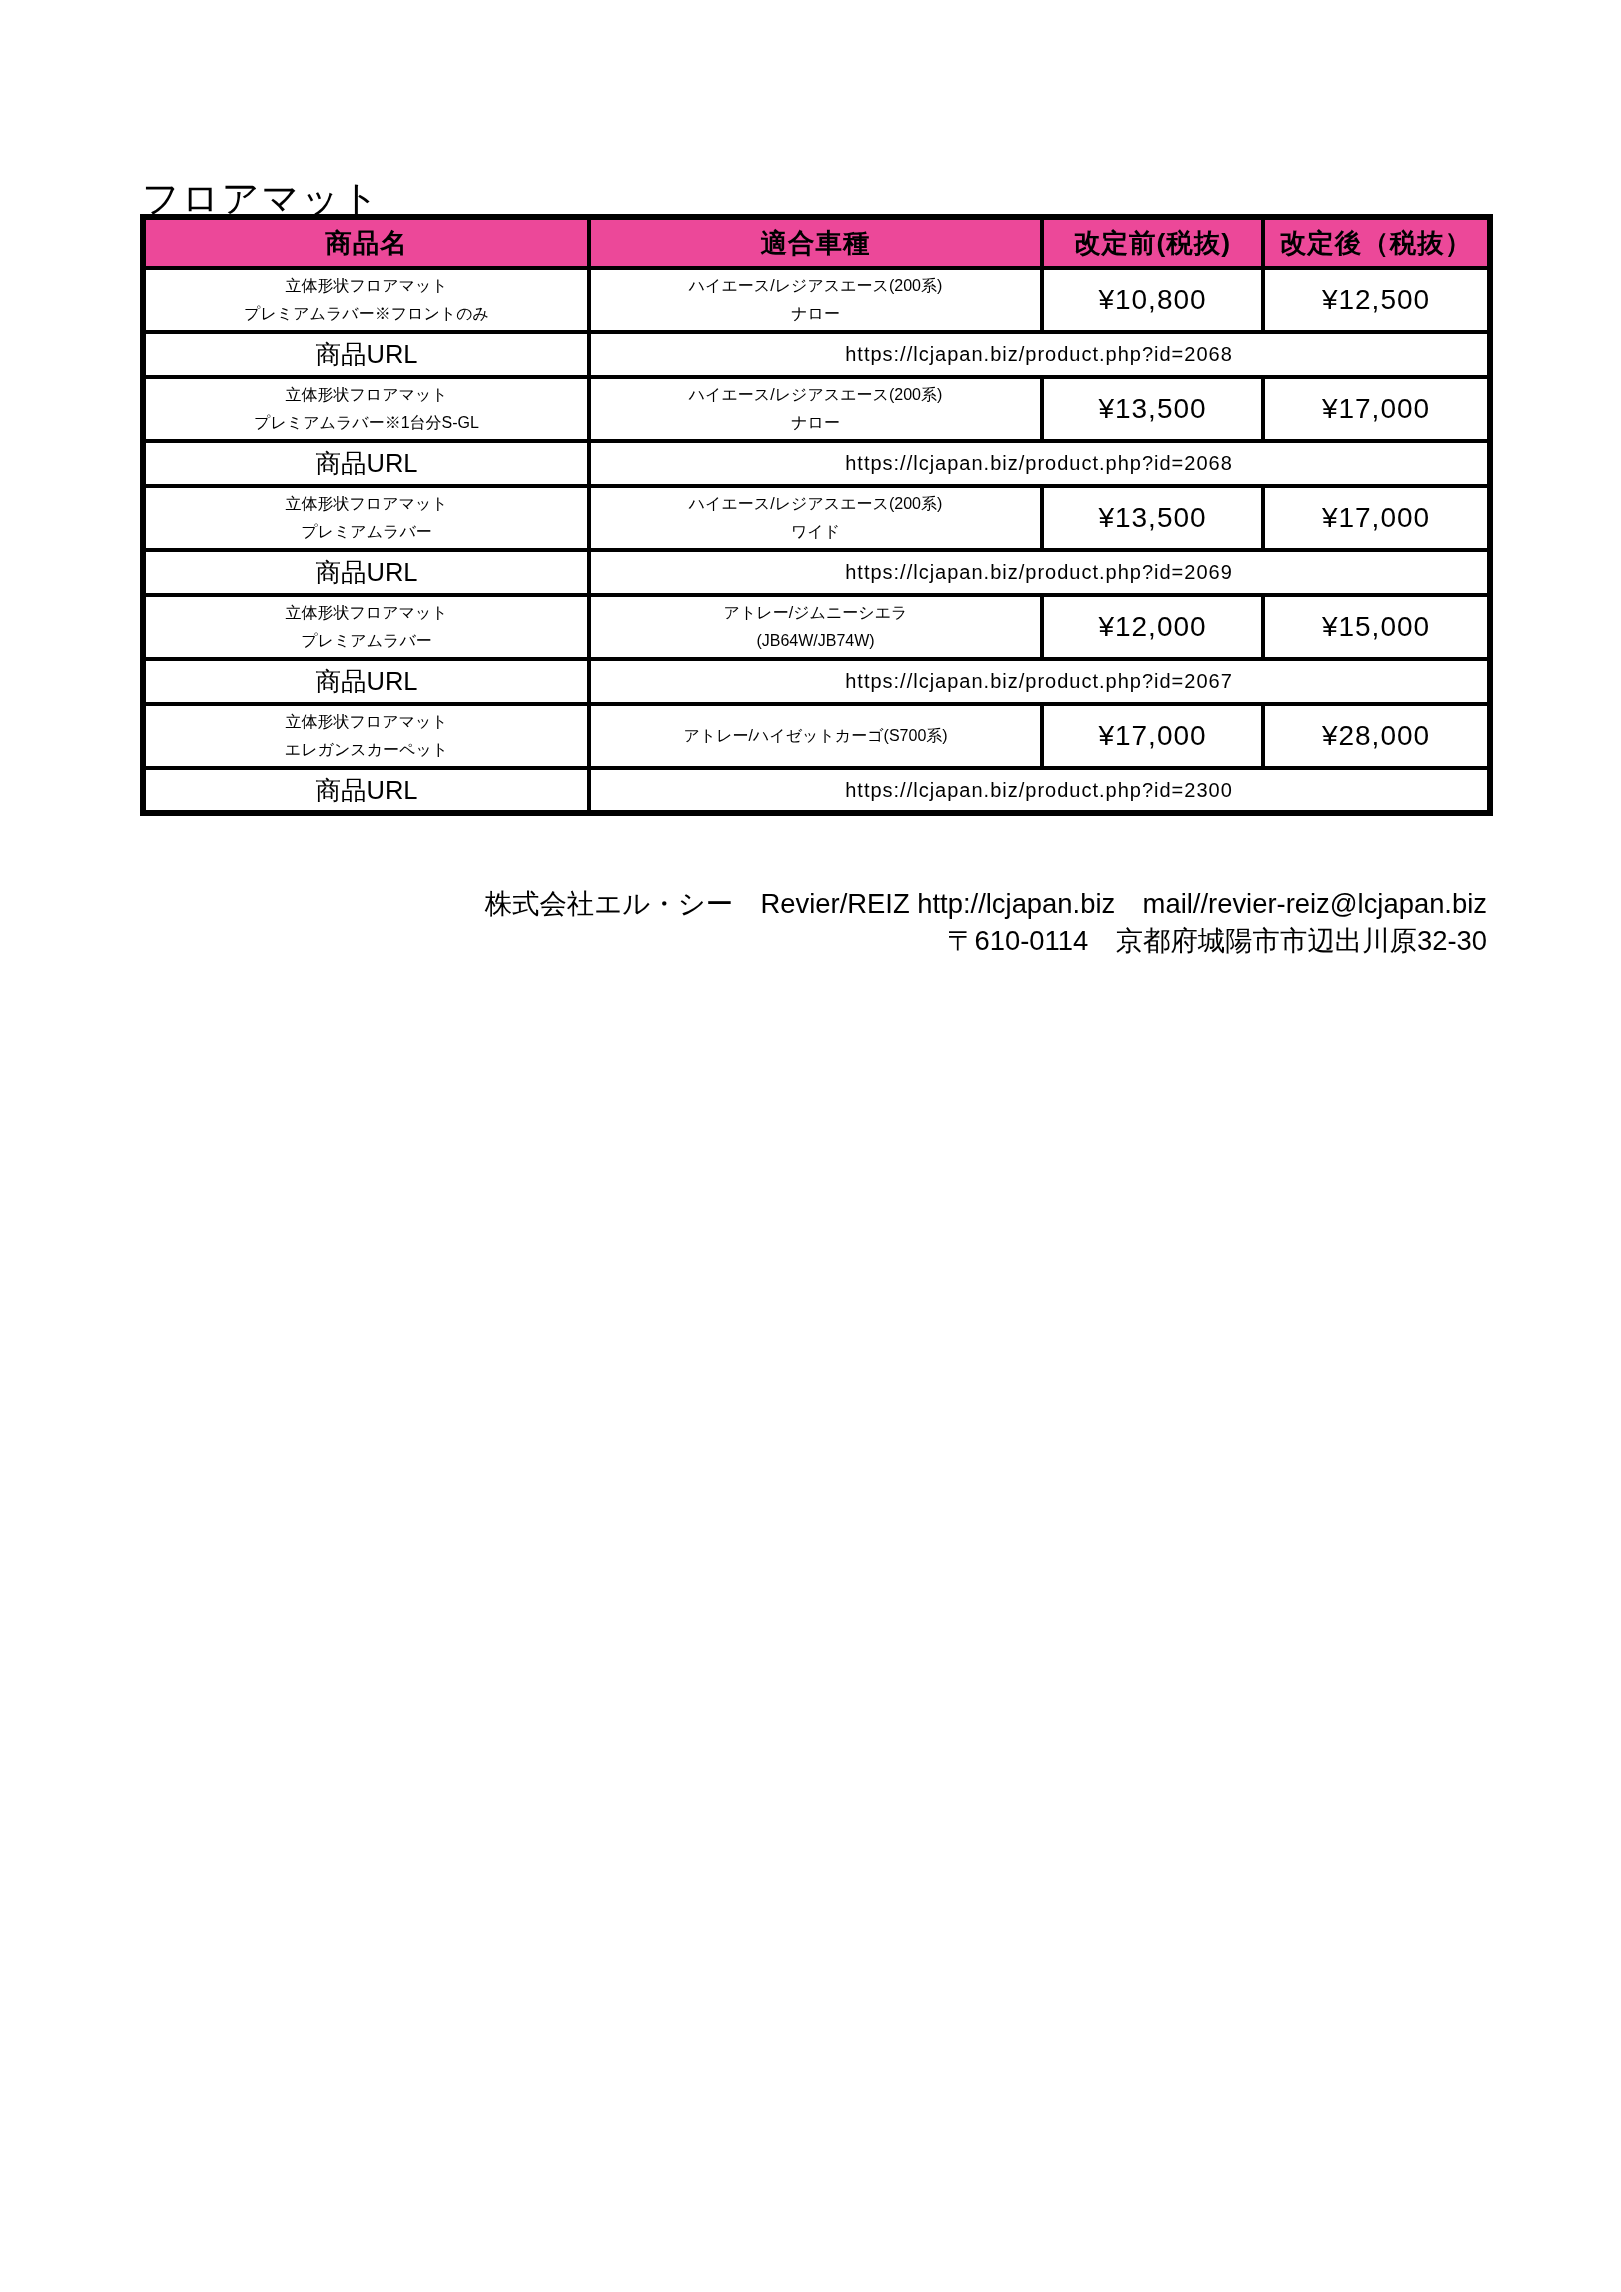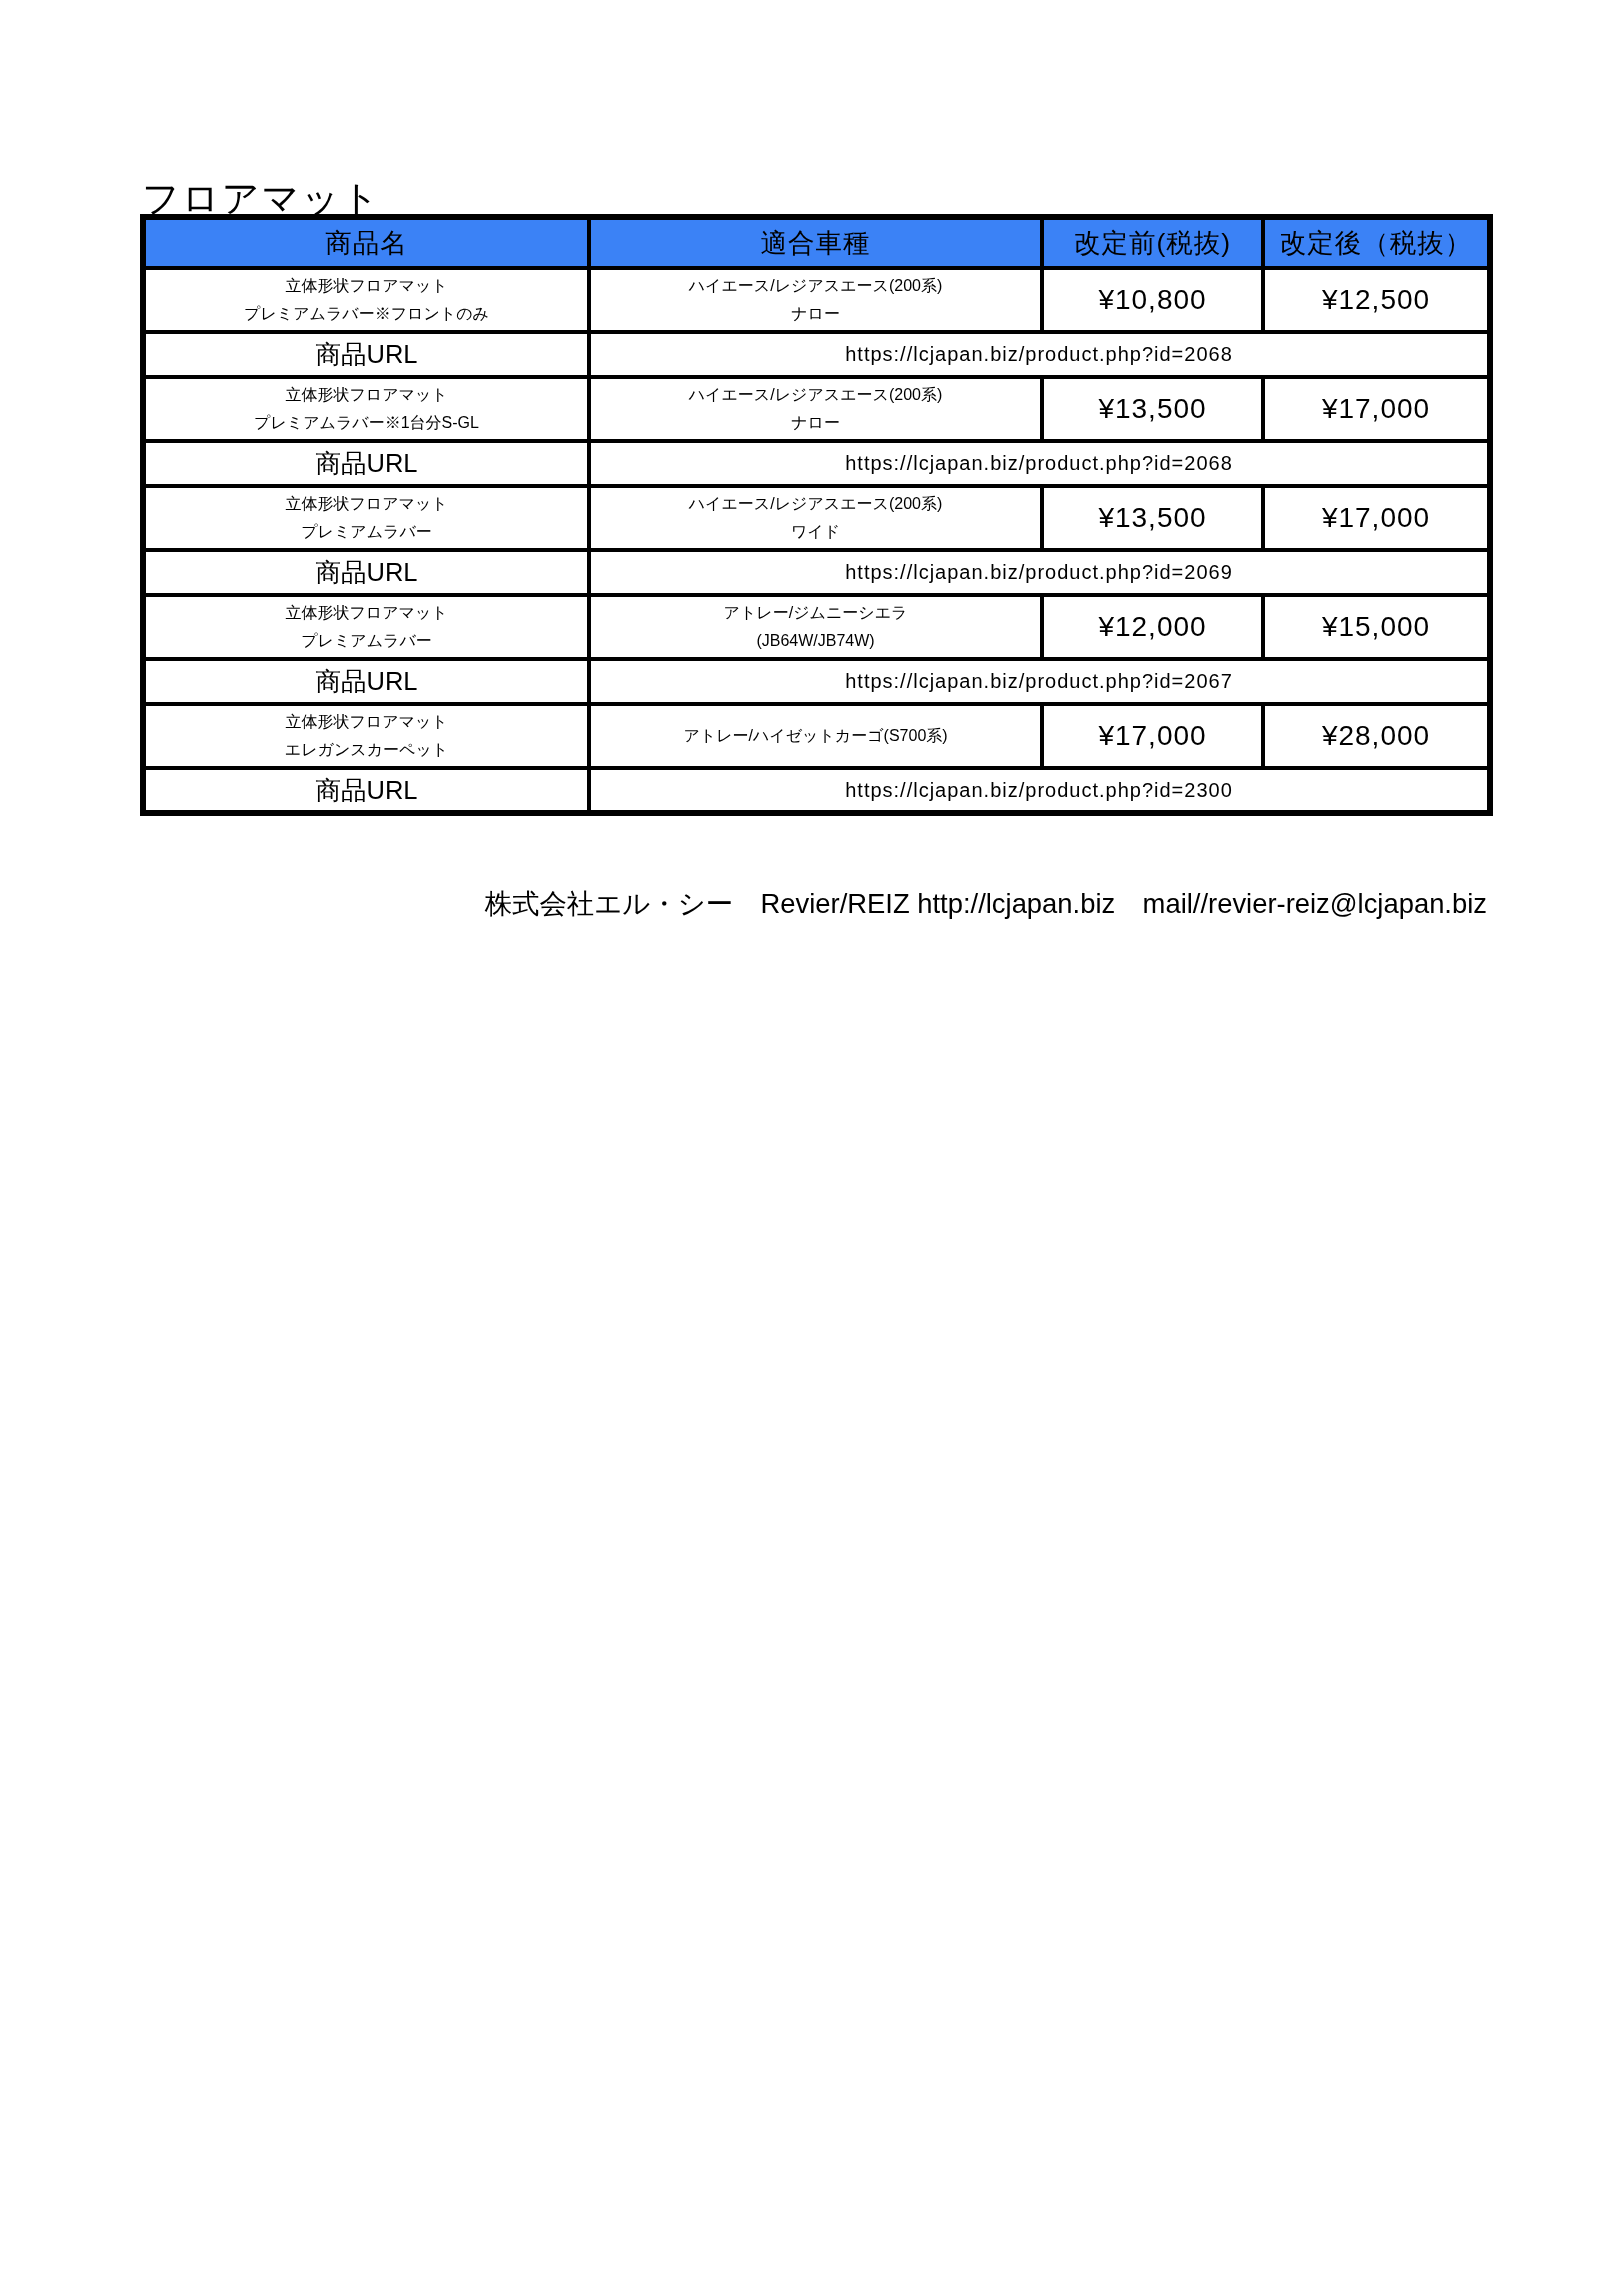--- a/index.html
+++ b/index.html
@@ -42,22 +42,22 @@
   .price-table col.c4 { width: 227px; }
   .price-table th,
   .price-table td {
     border: 4.9px solid #000;
     text-align: center;
     vertical-align: middle;
     padding: 2px 3.9px;
     overflow: hidden;
   }
   .price-table th {
-    background: #3b82f6;
-    font-weight: 400;
+    background: #ec4899;
+    font-weight: 700;
     font-size: 26.5px;
     height: 51px;
     letter-spacing: 1px;
   }
   tr.product-row { height: 59px; }
   tr.url-row     { height: 45px; }
   .cell-line {
     display: block;
     font-size: 16px;
     line-height: 28px;
@@ -192,16 +192,17 @@
       </tr>
       <tr class="url-row">
         <td class="url-label-cell">商品URL</td>
         <td class="url-value-cell" colspan="3">https://lcjapan.biz/product.php?id=2300</td>
       </tr>
     </tbody>
   </table>
 
   <div class="footer">
     <span class="footer-line">株式会社エル・シー　Revier/REIZ http://lcjapan.biz　mail//revier-reiz@lcjapan.biz</span>
+    <span class="footer-line">〒610-0114　京都府城陽市市辺出川原32-30</span>
   </div>
 
 </div>
 
 
 </body></html>

